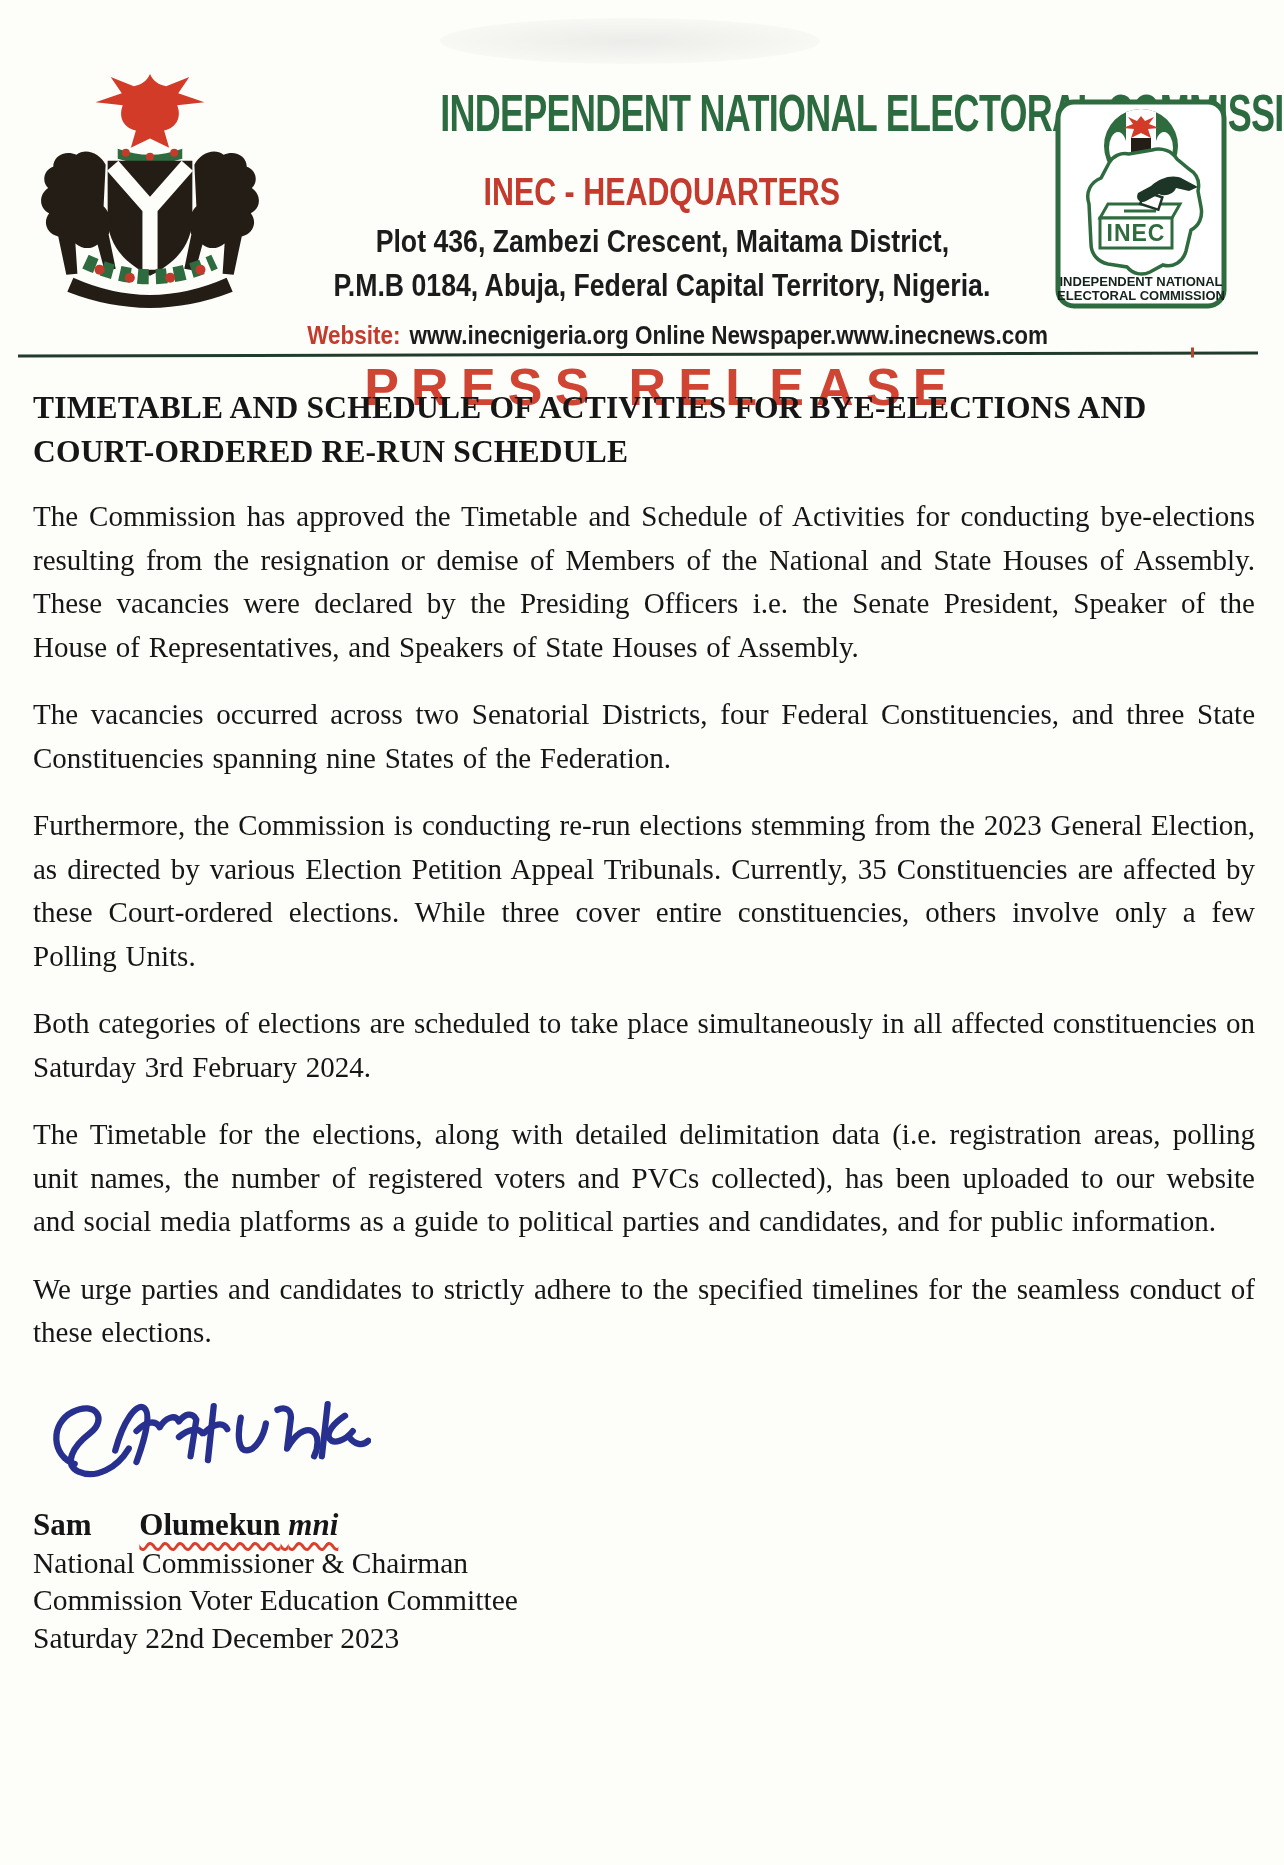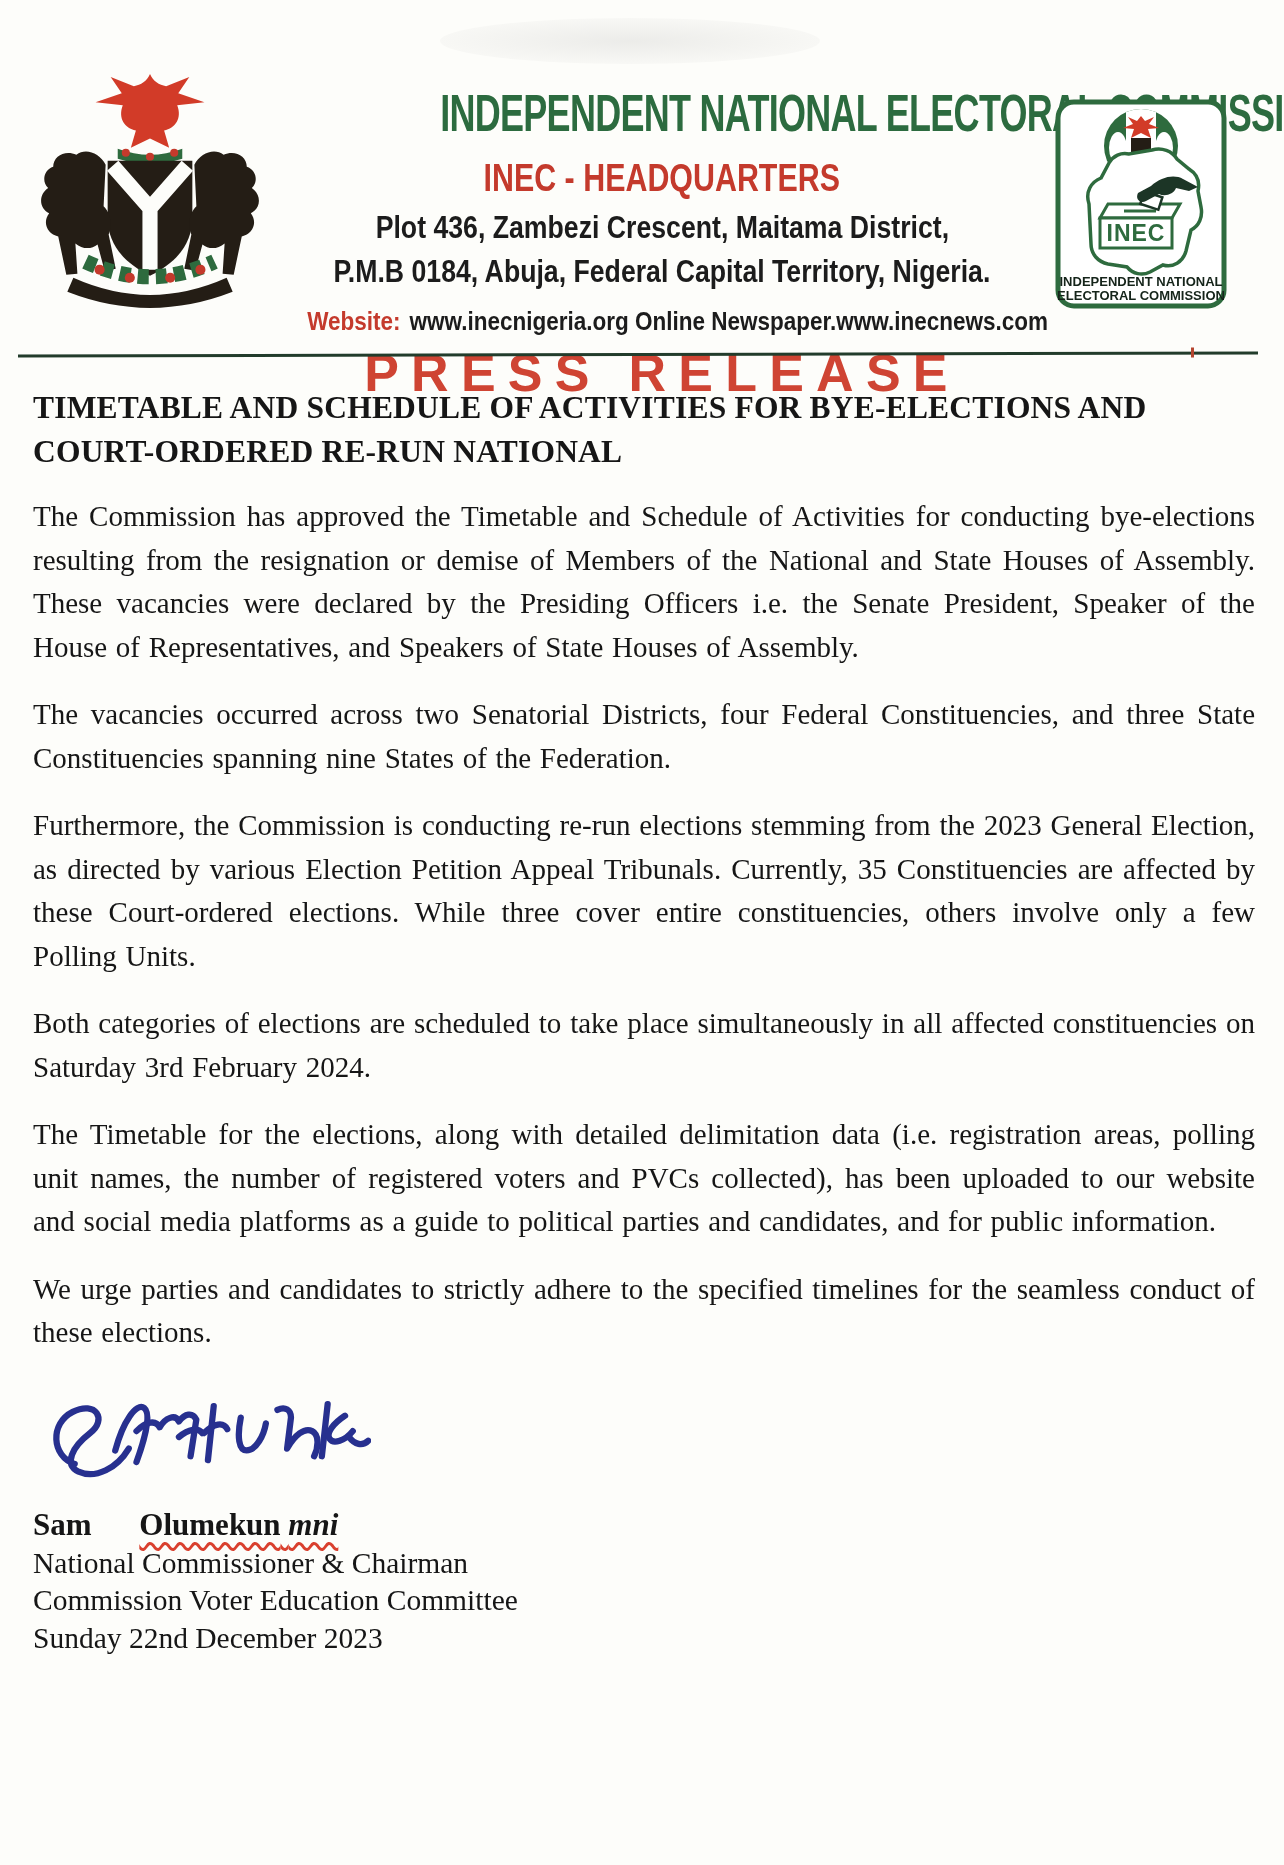--- a/index.html
+++ b/index.html
@@ -22,21 +22,21 @@
   .coat-of-arms{position:absolute;left:28px;top:68px;width:244px;height:242px;}
   .inec-logo{position:absolute;left:1054px;top:98px;width:174px;height:212px;}
   .head-center{position:absolute;left:266px;top:86px;width:792px;text-align:center;}
   .head-center .line{display:block;white-space:nowrap;}
   .cond{display:inline-block;transform-origin:50% 50%;white-space:nowrap;}
   .org-line{line-height:54px;}
   .org-line .cond{
     font-family:"Liberation Sans", sans-serif;font-weight:700;font-size:50px;
     color:#2c6b3f;letter-spacing:-1px;transform:scaleX(0.72) scaleY(1.05);
   }
-  .hq-line{line-height:44px;margin-top:4px;}
+  .hq-line{line-height:44px;margin-top:18px;}
   .hq-line .cond{
     font-family:"Liberation Sans", sans-serif;font-weight:700;font-size:38px;
     color:#c43a2c;letter-spacing:0;transform:scaleX(0.8);
   }
   .addr-line{line-height:39px;}
   .addr-line .cond{
     font-family:"Liberation Sans", sans-serif;font-weight:700;font-size:31px;
     color:#1c1c1c;transform:scaleX(0.86);
   }
   .web-line{line-height:33px;margin-top:9px;}
@@ -146,21 +146,21 @@
 
     <text x="87" y="188" font-family="Liberation Sans, sans-serif" font-size="13" font-weight="bold" fill="#15241a" text-anchor="middle">INDEPENDENT NATIONAL</text>
     <text x="87" y="202" font-family="Liberation Sans, sans-serif" font-size="13" font-weight="bold" fill="#15241a" text-anchor="middle">ELECTORAL COMMISSION</text>
   </svg>
 
   <div class="divider"></div>
 
   <main class="doc-body">
     <h1 class="doc-title">
       <div>TIMETABLE AND SCHEDULE OF ACTIVITIES FOR BYE-ELECTIONS AND</div>
-      <div>COURT-ORDERED RE-RUN NATIONAL</div>
+      <div>COURT-ORDERED RE-RUN SCHEDULE</div>
     </h1>
 
     <p>The Commission has approved the Timetable and Schedule of Activities for conducting bye-elections resulting from the resignation or demise of Members of the National and State Houses of Assembly. These vacancies were declared by the Presiding Officers i.e. the Senate President, Speaker of the House of Representatives, and Speakers of State Houses of Assembly.</p>
     <p>The vacancies occurred across two Senatorial Districts, four Federal Constituencies, and three State Constituencies spanning nine States of the Federation.</p>
     <p>Furthermore, the Commission is conducting re-run elections stemming from the 2023 General Election, as directed by various Election Petition Appeal Tribunals. Currently, 35 Constituencies are affected by these Court-ordered elections. While three cover entire constituencies, others involve only a few Polling Units.</p>
     <p>Both categories of elections are scheduled to take place simultaneously in all affected constituencies on Saturday 3rd February 2024.</p>
     <p>The Timetable for the elections, along with detailed delimitation data (i.e. registration areas, polling unit names, the number of registered voters and PVCs collected), has been uploaded to our website and social media platforms as a guide to political parties and candidates, and for public information.</p>
     <p>We urge parties and candidates to strictly adhere to the specified timelines for the seamless conduct of these elections.</p>
 
     <svg class="signature-svg" width="330" height="112" viewBox="0 0 340 116" aria-hidden="true">
@@ -178,16 +178,16 @@
         <path d="M318,60 C324,68 332,70 338,64"></path>
       </g>
     </svg>
 
     <div class="sig-name">
       <span>Sam</span>
       <span class="squiggle"><span>Olumekun</span>&nbsp;<i>mni</i></span>
     </div>
     <div class="sig-line">National Commissioner &amp; Chairman</div>
     <div class="sig-line">Commission Voter Education Committee</div>
-    <div class="sig-line">Sunday 22nd December 2023</div>
+    <div class="sig-line">Saturday 22nd December 2023</div>
   </main>
 
 </div>
 
 </body></html>

